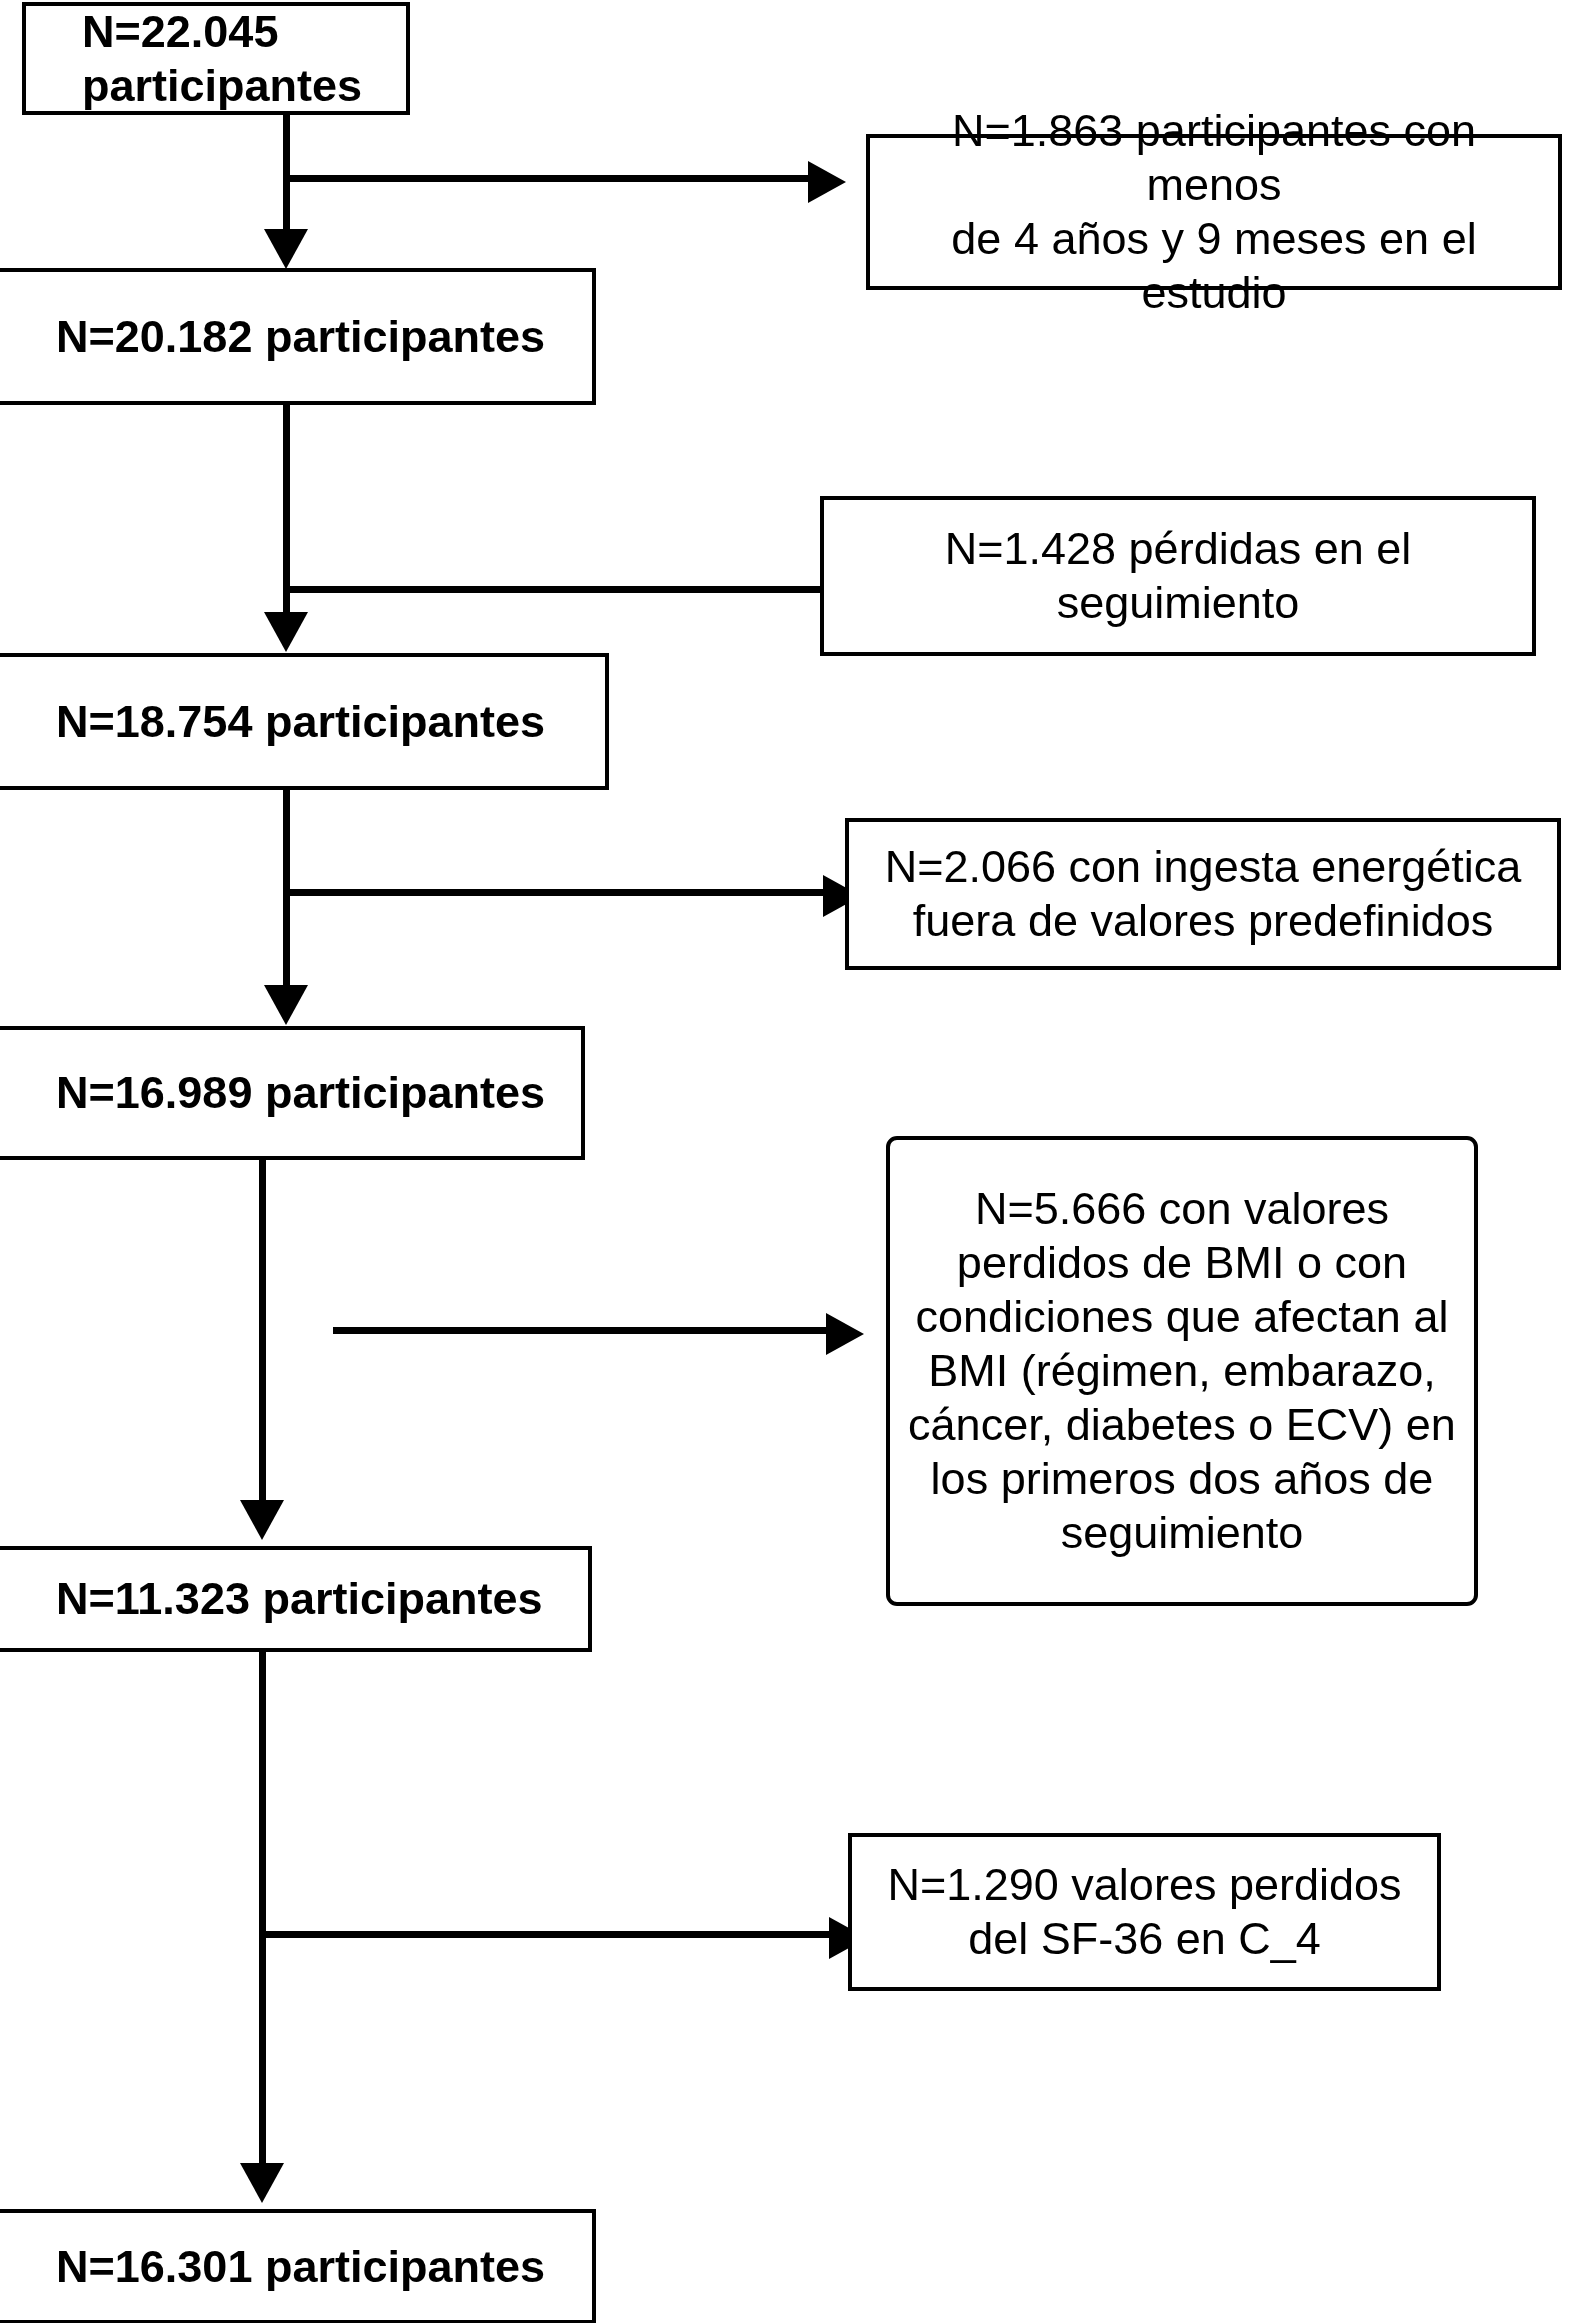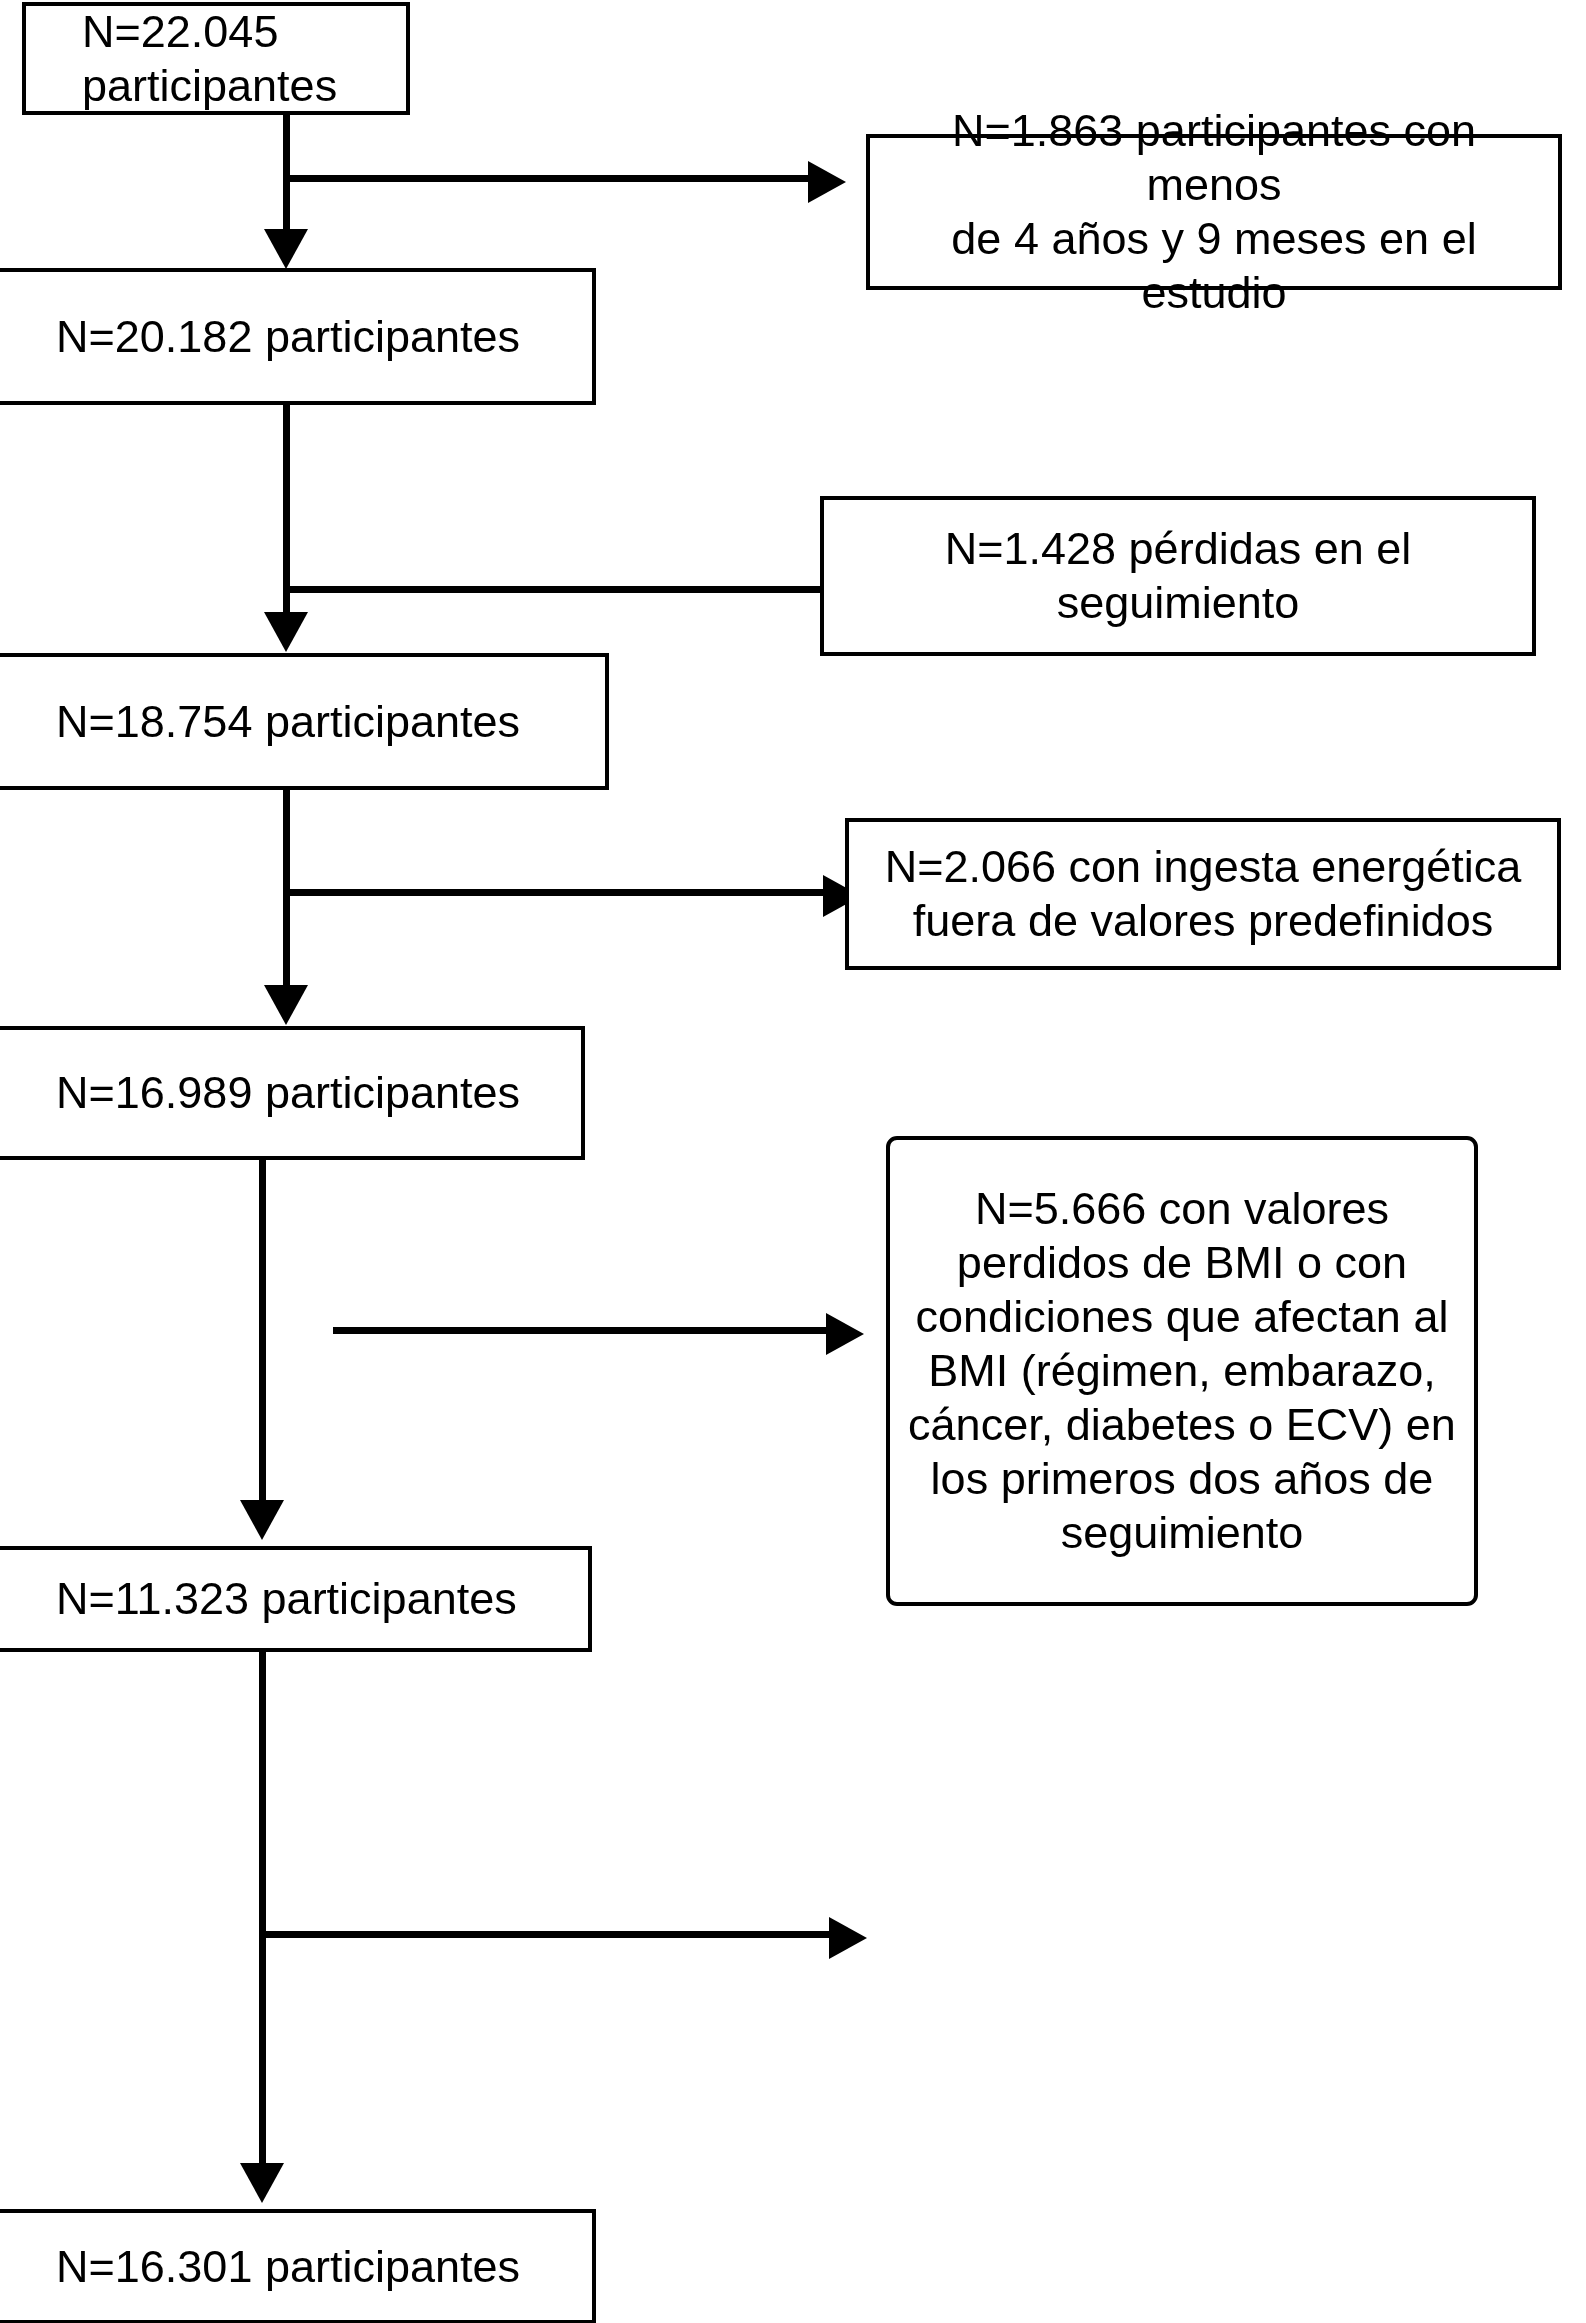--- a/index.html
+++ b/index.html
@@ -29,20 +29,21 @@
   .node .txt{
     width:100%;
     line-height:1.20;
     white-space:pre-line;
   }
   
   .node.main .txt{
     text-align:left;
     padding-left:56px;
     font-size:45px;
+    font-weight:bold;
   }
   
   .node.excl .txt{
     text-align:center;
     padding:0 16px;
     font-size:45px;
   }
   
   .vline{
     position:absolute;
@@ -146,18 +147,22 @@
   <div class="node main" style="left:-4px; top:1546px; width:596px; height:106px;">
     <span class="txt">N=11.323 participantes</span>
   </div>
 
   <div class="vline" style="left:259px; top:1652px; height:515px;"></div>
   <div class="arrow-down" style="left:240px; top:2163px;"></div>
 
   <div class="hline" style="left:259px; top:1931px; width:575px;"></div>
   <div class="arrow-right" style="left:829px; top:1917px;"></div>
 
+  <div class="node excl" style="left:848px; top:1833px; width:593px; height:158px;">
+    <span class="txt">N=1.290 valores perdidos
+del SF-36 en C_4</span>
+  </div>
 
   <div class="node main" style="left:-4px; top:2209px; width:600px; height:115px;">
     <span class="txt">N=16.301 participantes</span>
   </div>
 
 </div>
 
 </body></html>

